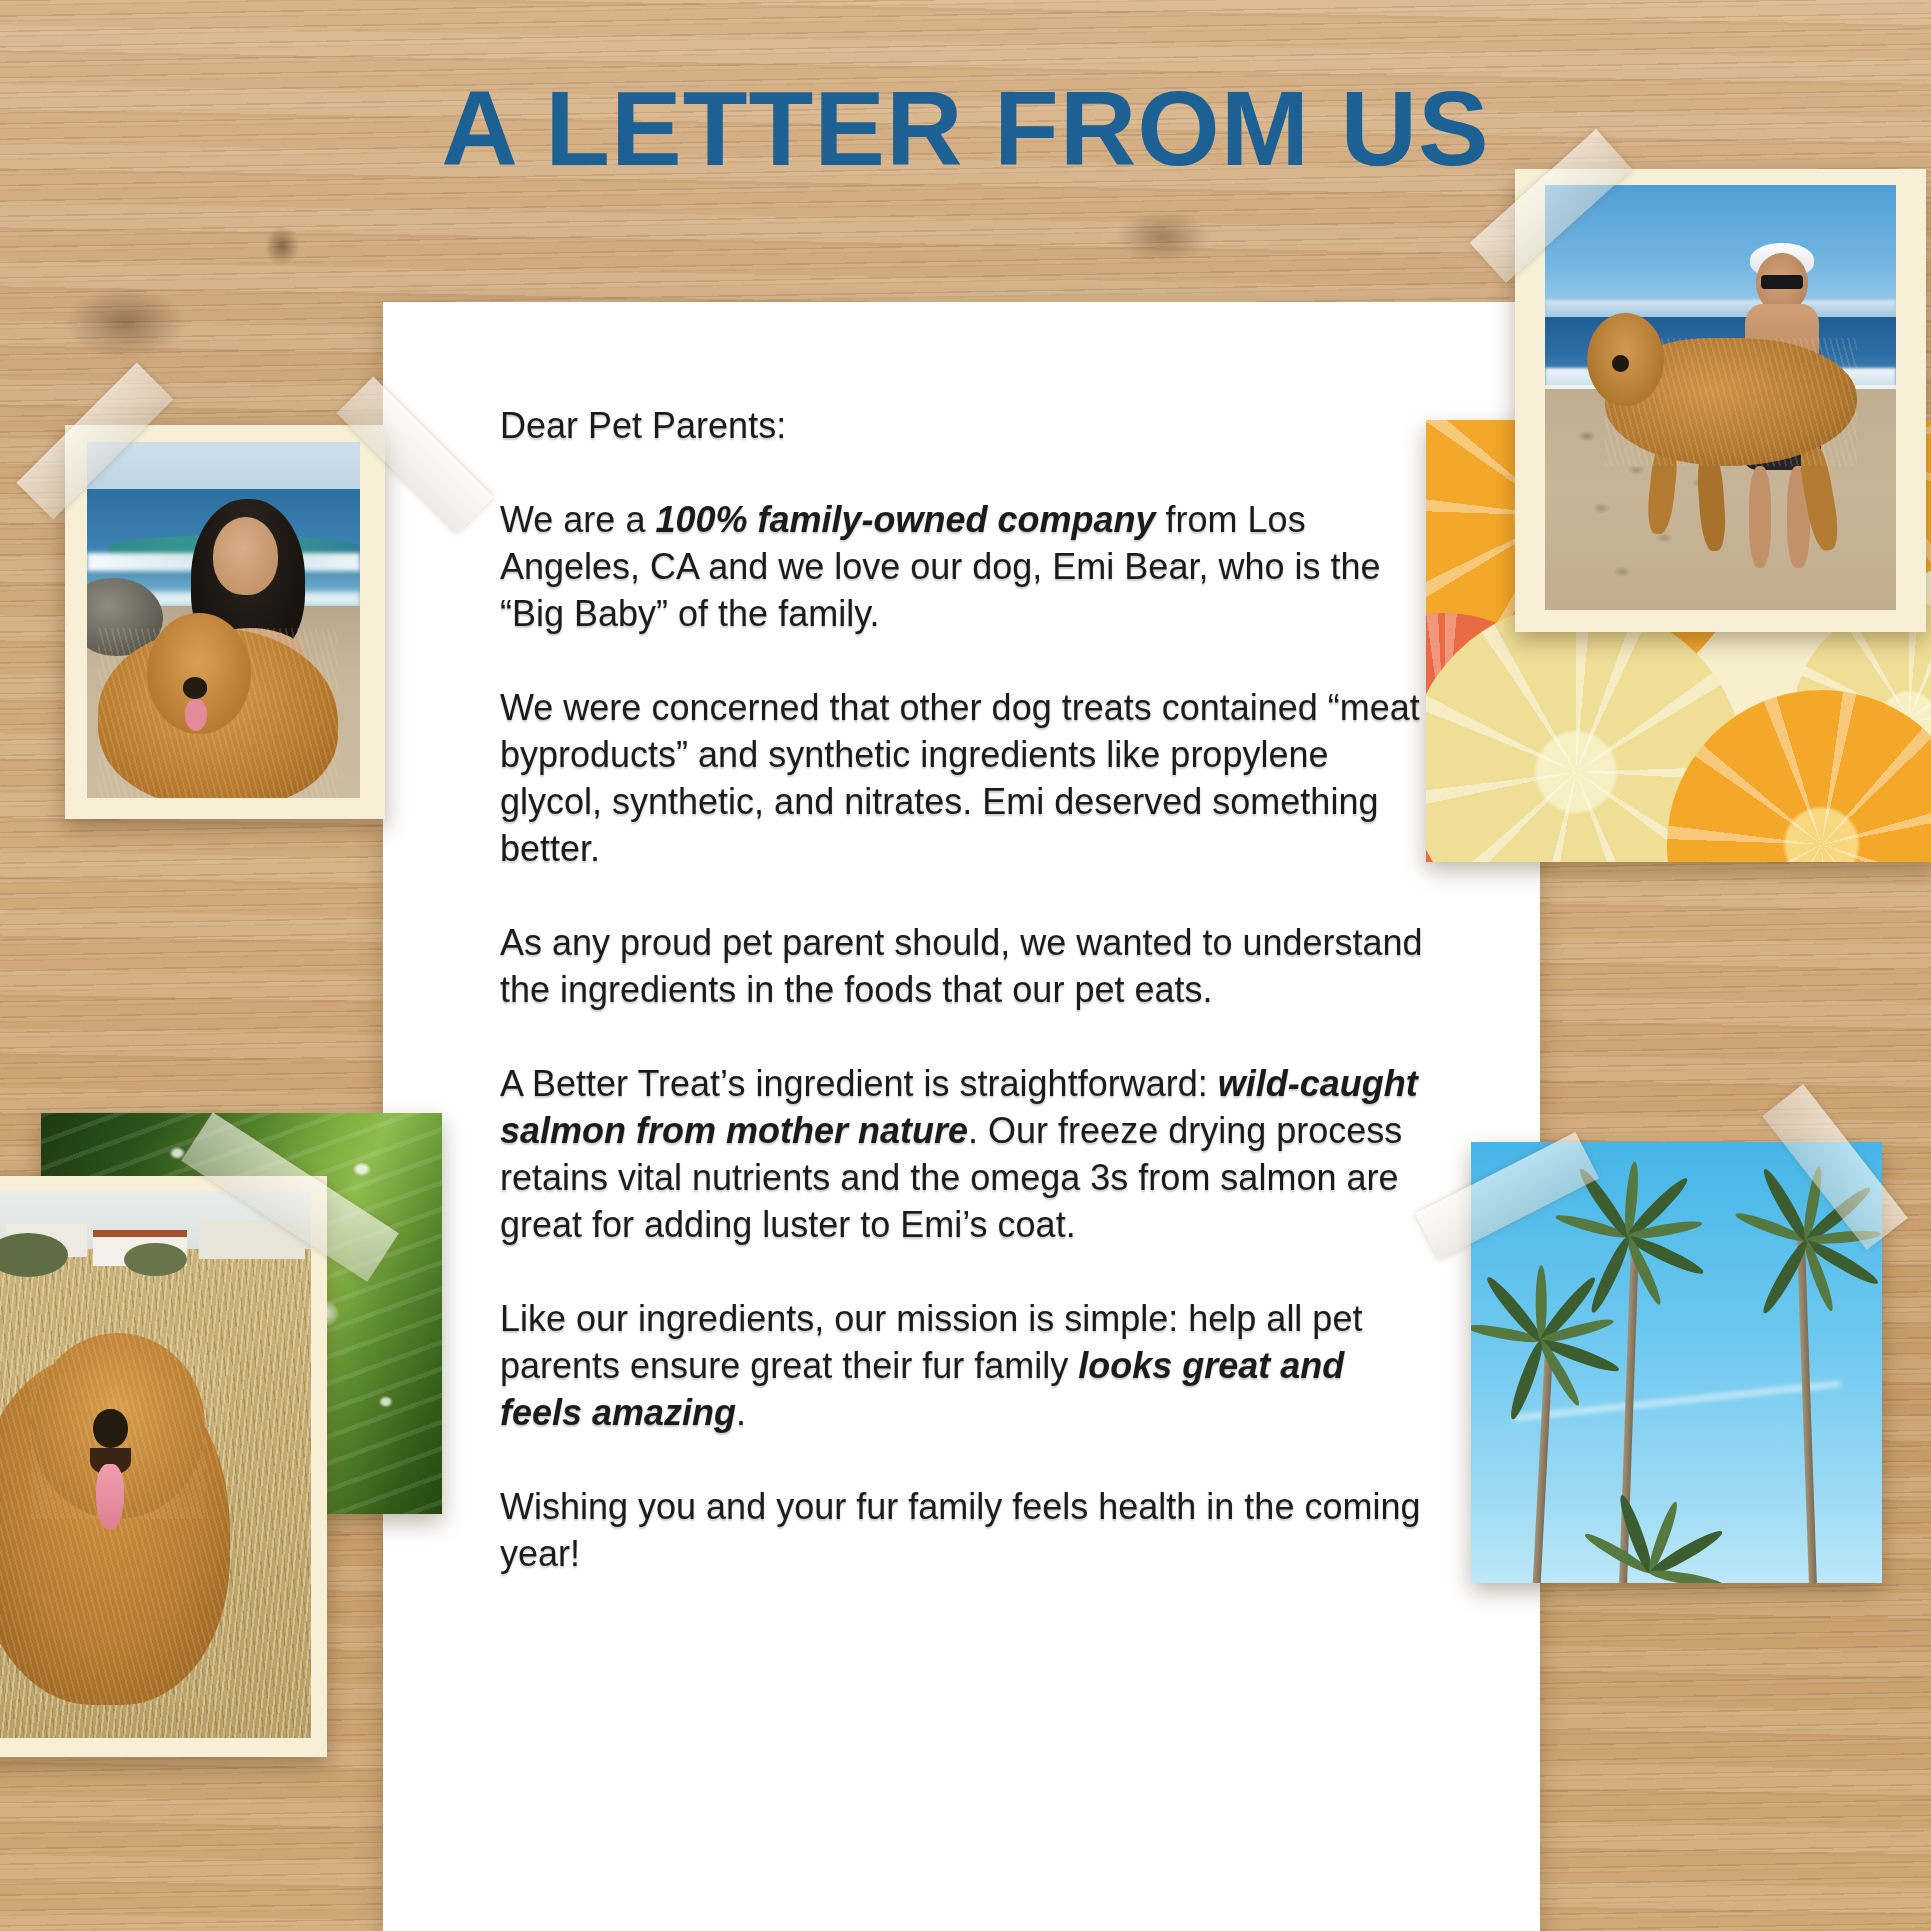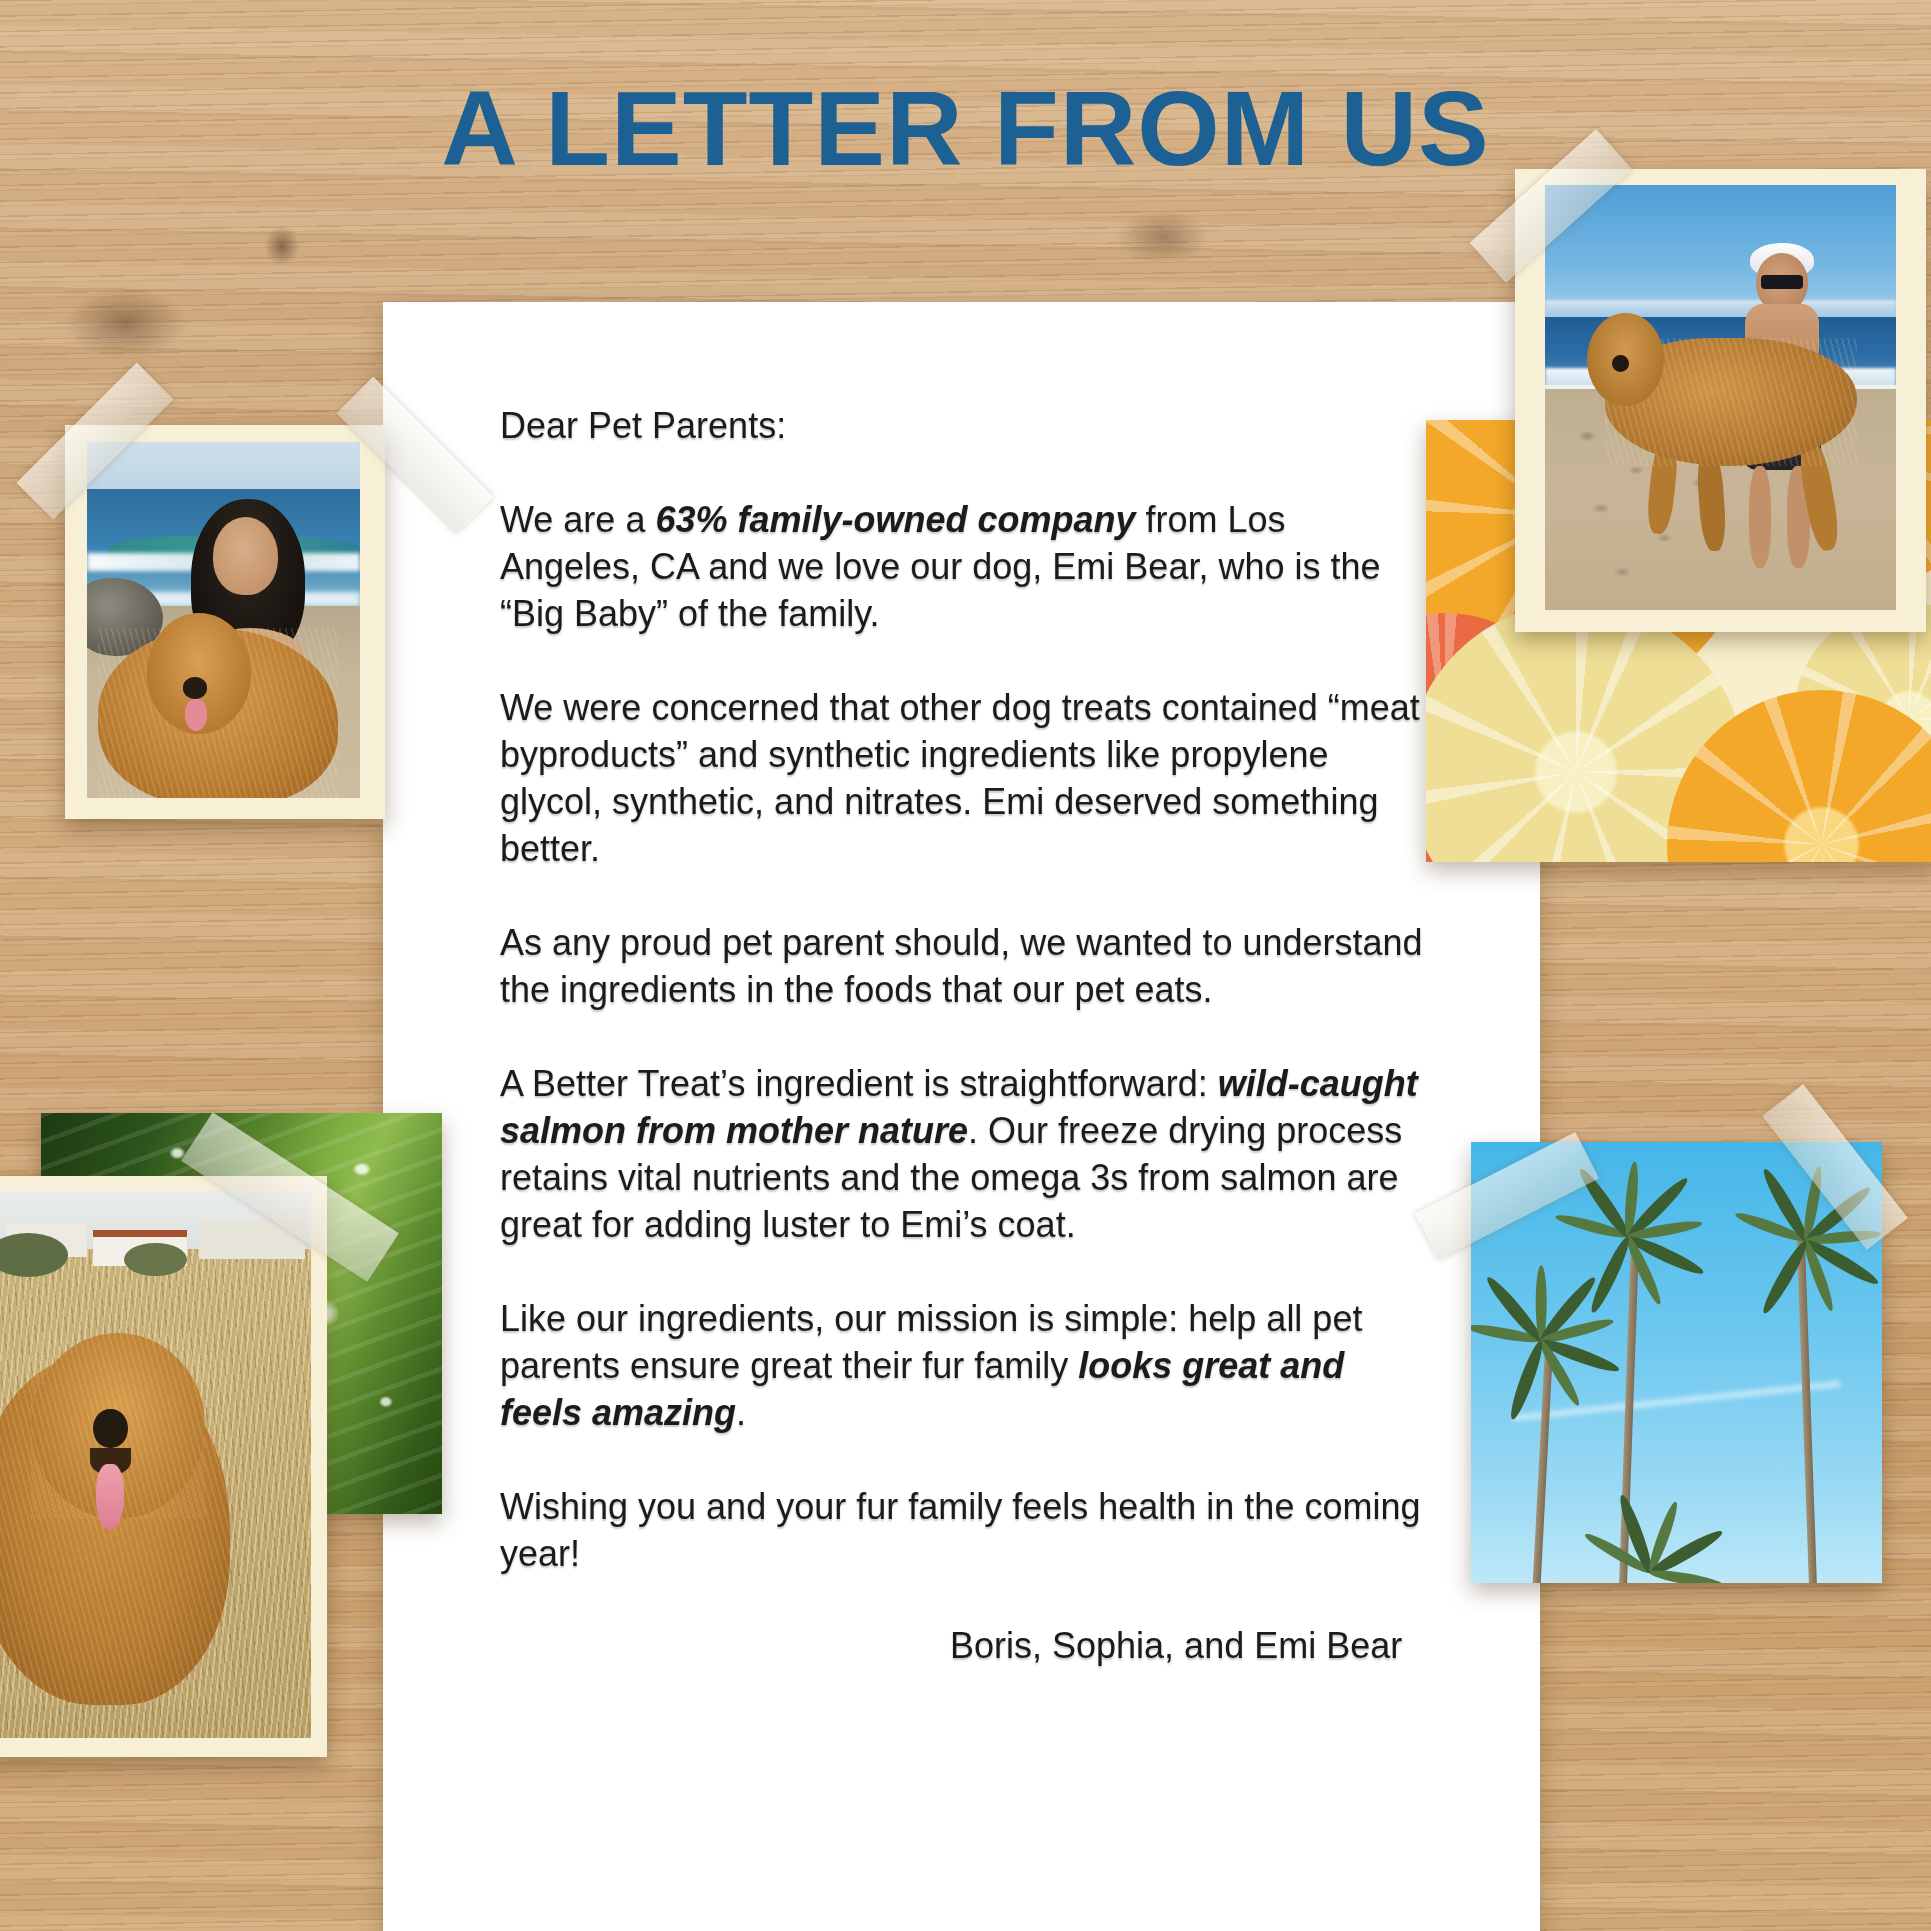--- a/index.html
+++ b/index.html
@@ -152,27 +152,26 @@
   .fronds i:nth-child(odd){background:#567841;height:10.6px;width:75px;}
 </style>
 </head>
 <body>
 
 <div class="title">A LETTER FROM US</div>
 
 <div class="paper">
   <div class="letter-content">
     <p class="para">Dear Pet Parents:</p>
-    <p class="para"><span>We are a </span><span class="b">63% family-owned company</span><span> from Los Angeles, CA and we love our dog, Emi Bear, who is the “Big Baby” of the family.</span></p>
+    <p class="para"><span>We are a </span><span class="b">100% family-owned company</span><span> from Los Angeles, CA and we love our dog, Emi Bear, who is the “Big Baby” of the family.</span></p>
     <p class="para"><span>We were concerned that other dog treats contained “meat byproducts” and synthetic ingredients like propylene glycol, synthetic, and nitrates. Emi deserved something better.</span></p>
     <p class="para"><span>As any proud pet parent should, we wanted to understand the ingredients in the foods that our pet eats.</span></p>
     <p class="para"><span>A Better Treat’s ingredient is straightforward: </span><span class="b">wild-caught salmon from mother nature</span><span>. Our freeze drying process retains vital nutrients and the omega 3s from salmon are great for adding luster to Emi’s coat.</span></p>
     <p class="para"><span>Like our ingredients, our mission is simple: help all pet parents ensure great their fur family </span><span class="b">looks great and feels amazing</span><span>.</span></p>
     <p class="para"><span>Wishing you and your fur family feels health in the coming year!</span></p>
-    <p class="signature">Boris, Sophia, and Emi Bear</p>
   </div>
 </div>
 
 <div class="rawphoto citrus" style="left:1426px;top:420px;width:512px;height:442px;z-index:12;">
   <div class="slice seg" style="left:-58px;top:-97px;width:386px;height:386px;"></div>
   <div class="slice seg" style="left:280px;top:-116px;width:290px;height:290px;"></div>
   <div class="slice seg lemon" style="left:367px;top:183px;width:232px;height:232px;"></div>
   <div class="slice seg grape" style="left:-116px;top:193px;width:270px;height:270px;"></div>
   <div class="slice seg lemon" style="left:-19.3px;top:183px;width:338px;height:338px;"></div>
   <div class="slice seg" style="left:241px;top:270px;width:309px;height:309px;"></div>

